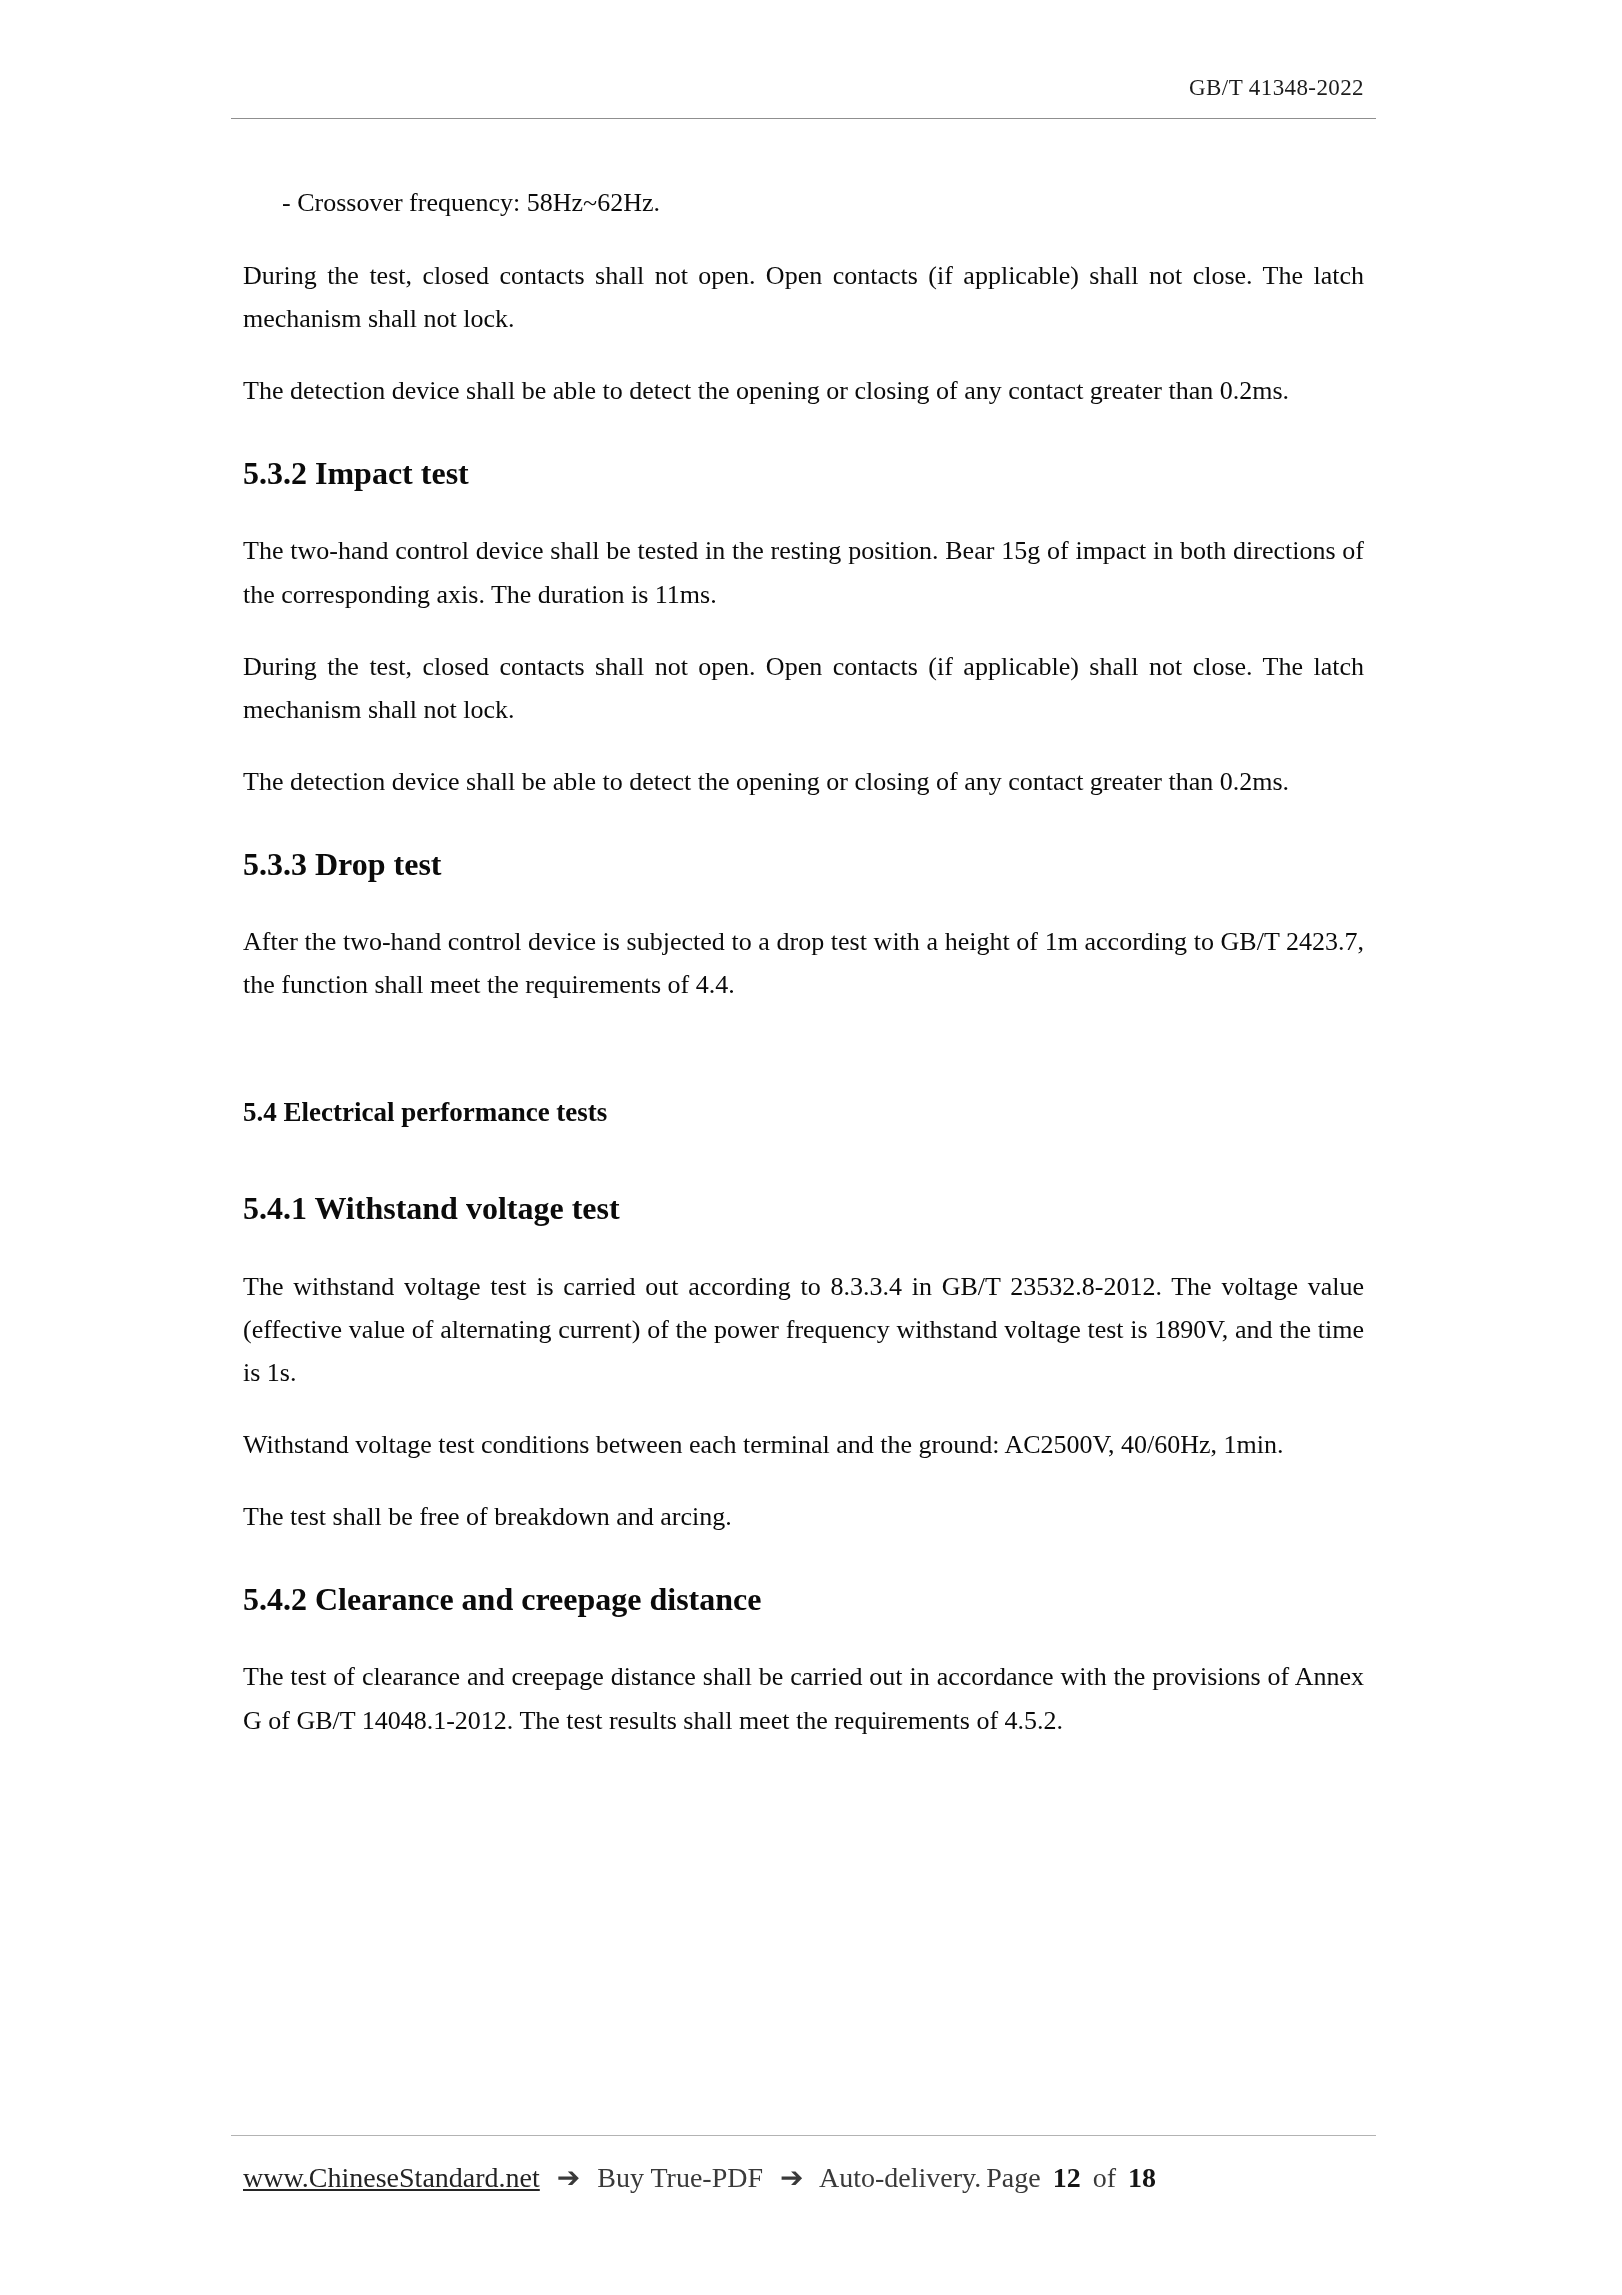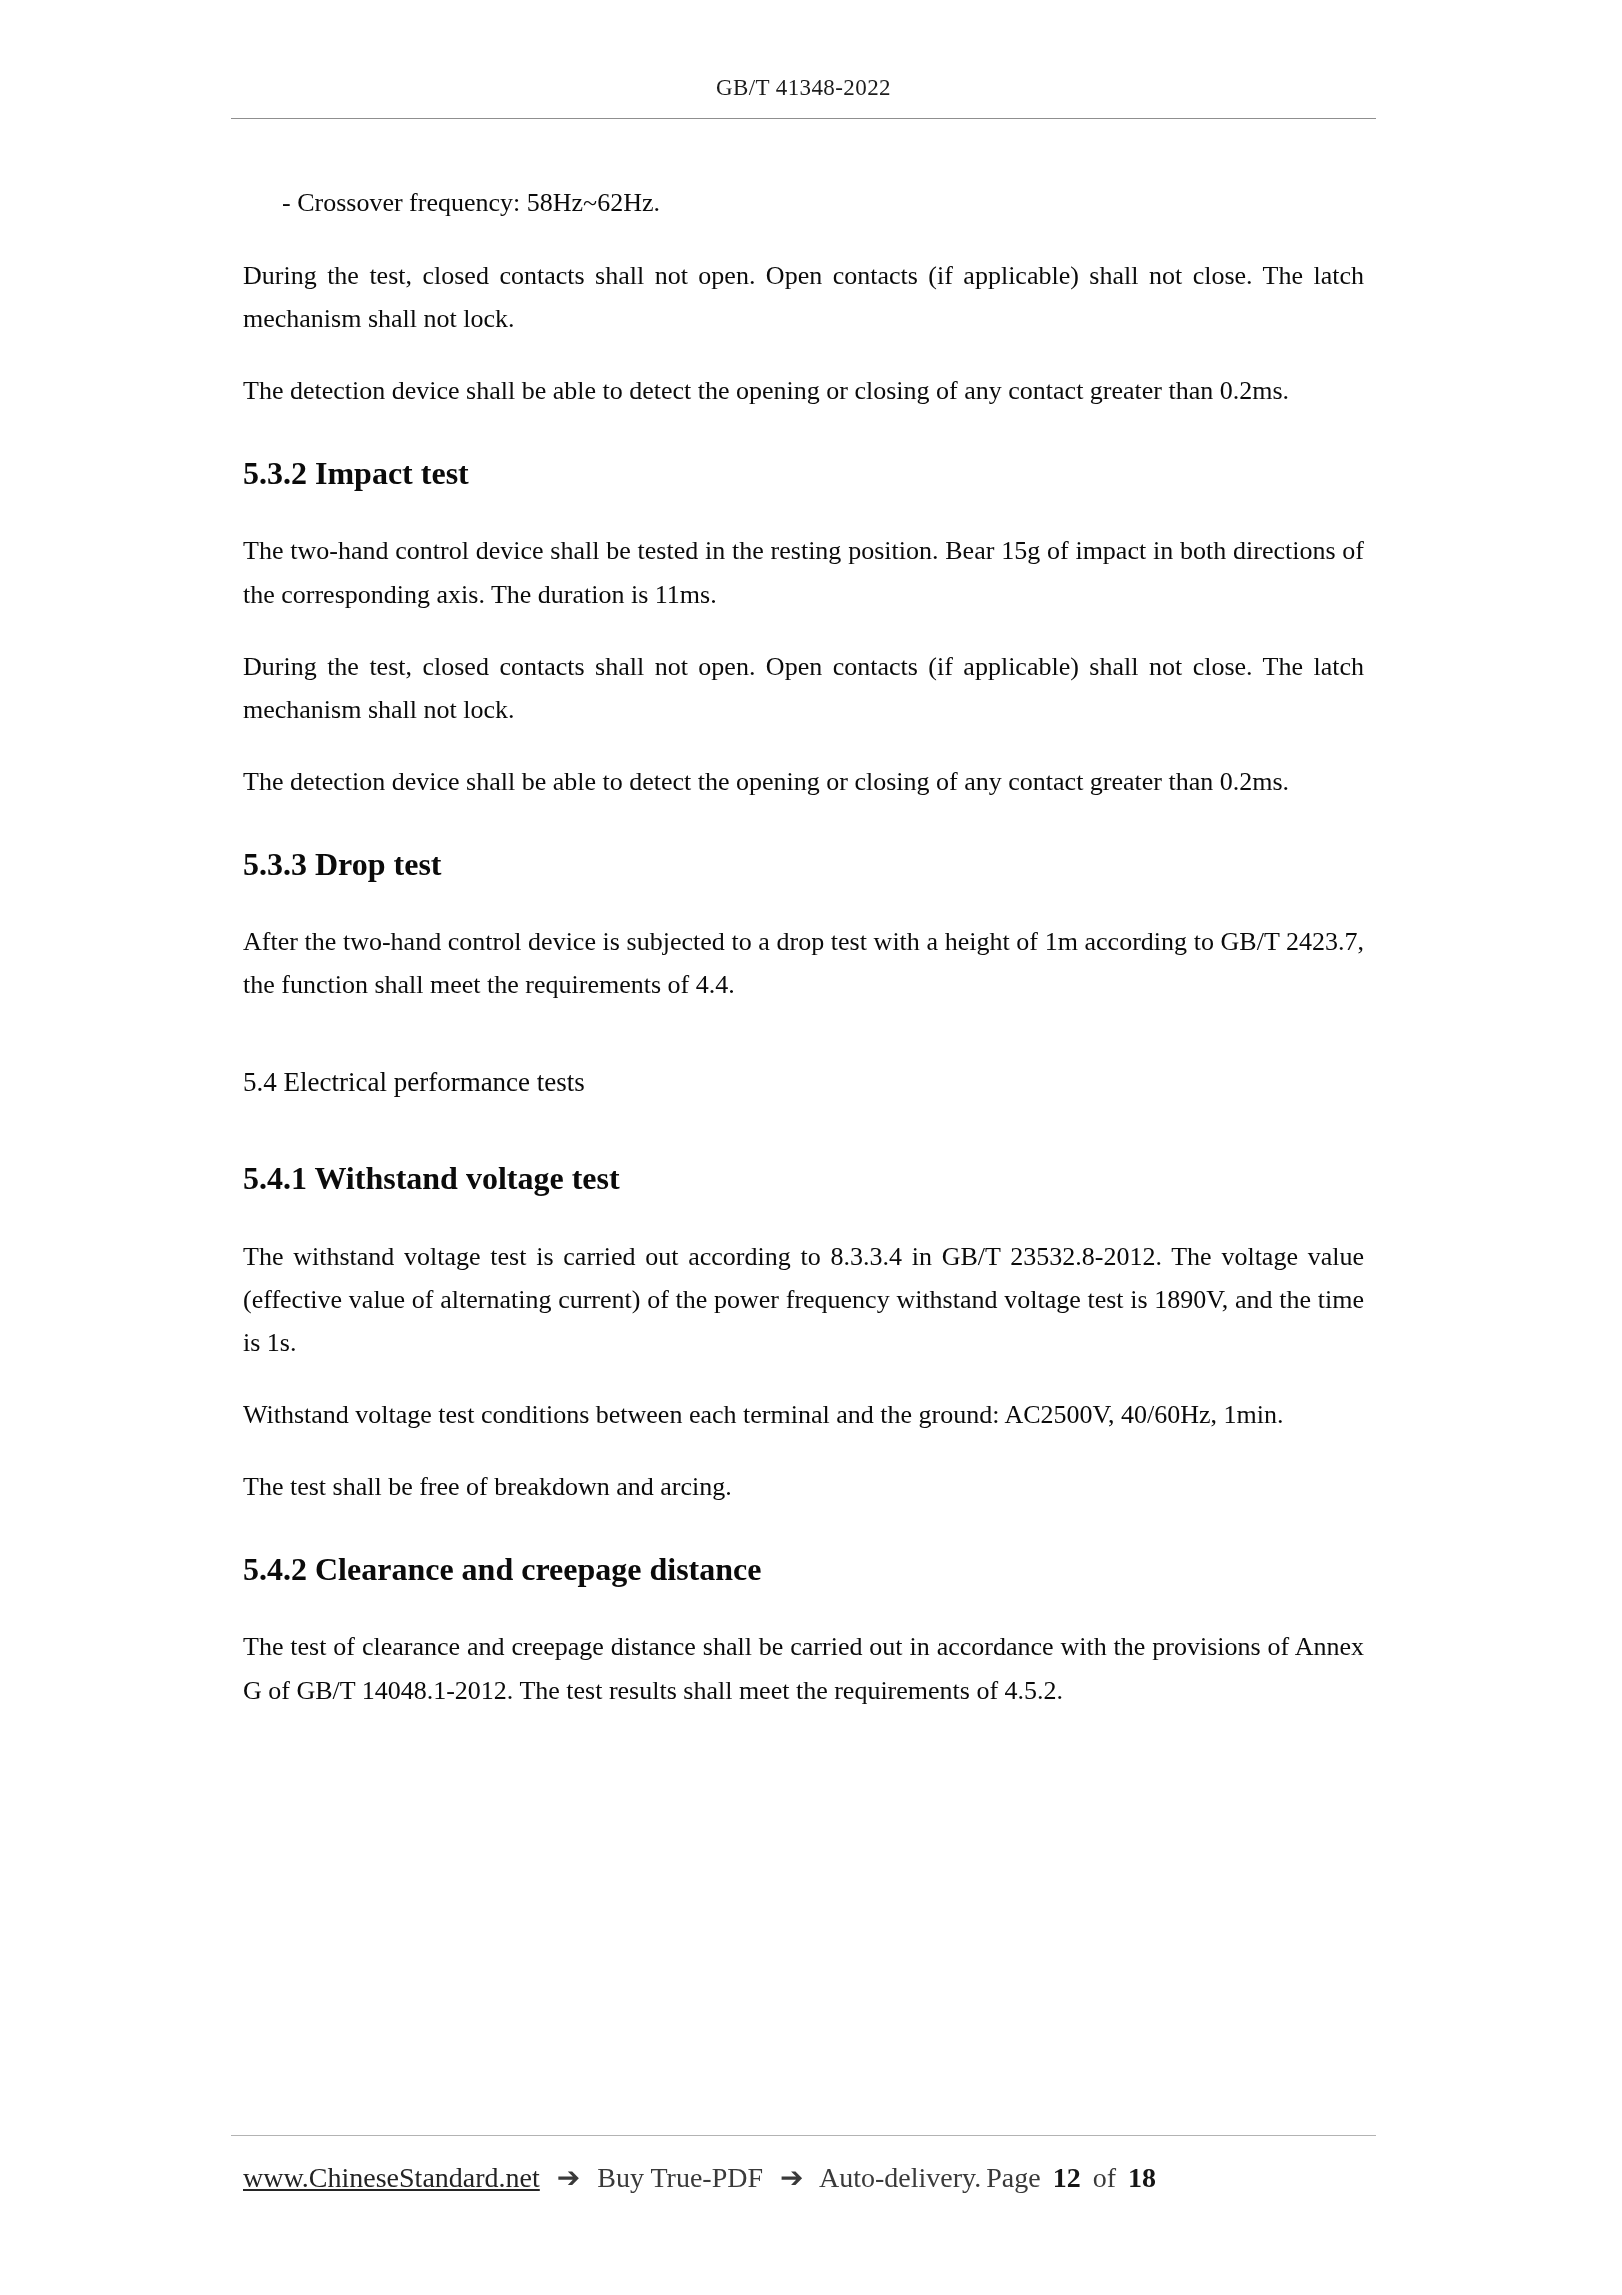--- a/index.html
+++ b/index.html
@@ -19,21 +19,21 @@
     inset: 0;
     background: #ffffff;
     overflow: hidden;
   }
   .margins {
     padding-left: 243px;
     padding-right: 259px;
   }
   
   .header-title {
-    text-align: center;
+    text-align: right;
     font-size: 23px;
     padding-top: 75px;
     letter-spacing: 0.4px;
     color: #1c1c1c;
   }
   .header-rule {
     border: none;
     border-top: 1.7px solid #8f8f8f;
     margin: 16.7px -11.7px 0 -11.7px;
   }
@@ -51,23 +51,23 @@
     margin: 0 0 30px 0;
     padding-left: 39px;
     text-align: left;
   }
   .h-sub {
     font-weight: bold;
     font-size: 32px;
     margin: 35px 0 29px 0;
   }
   .h-section {
-    font-weight: normal;
+    font-weight: bold;
     font-size: 27px;
-    margin: 53px 0 48px 0;
+    margin: 83px 0 48px 0;
   }
   
   .page-footer {
     position: absolute;
     left: 243px;
     right: 259px;
     top: 2135px;
   }
   .footer-rule {
     border: none;

